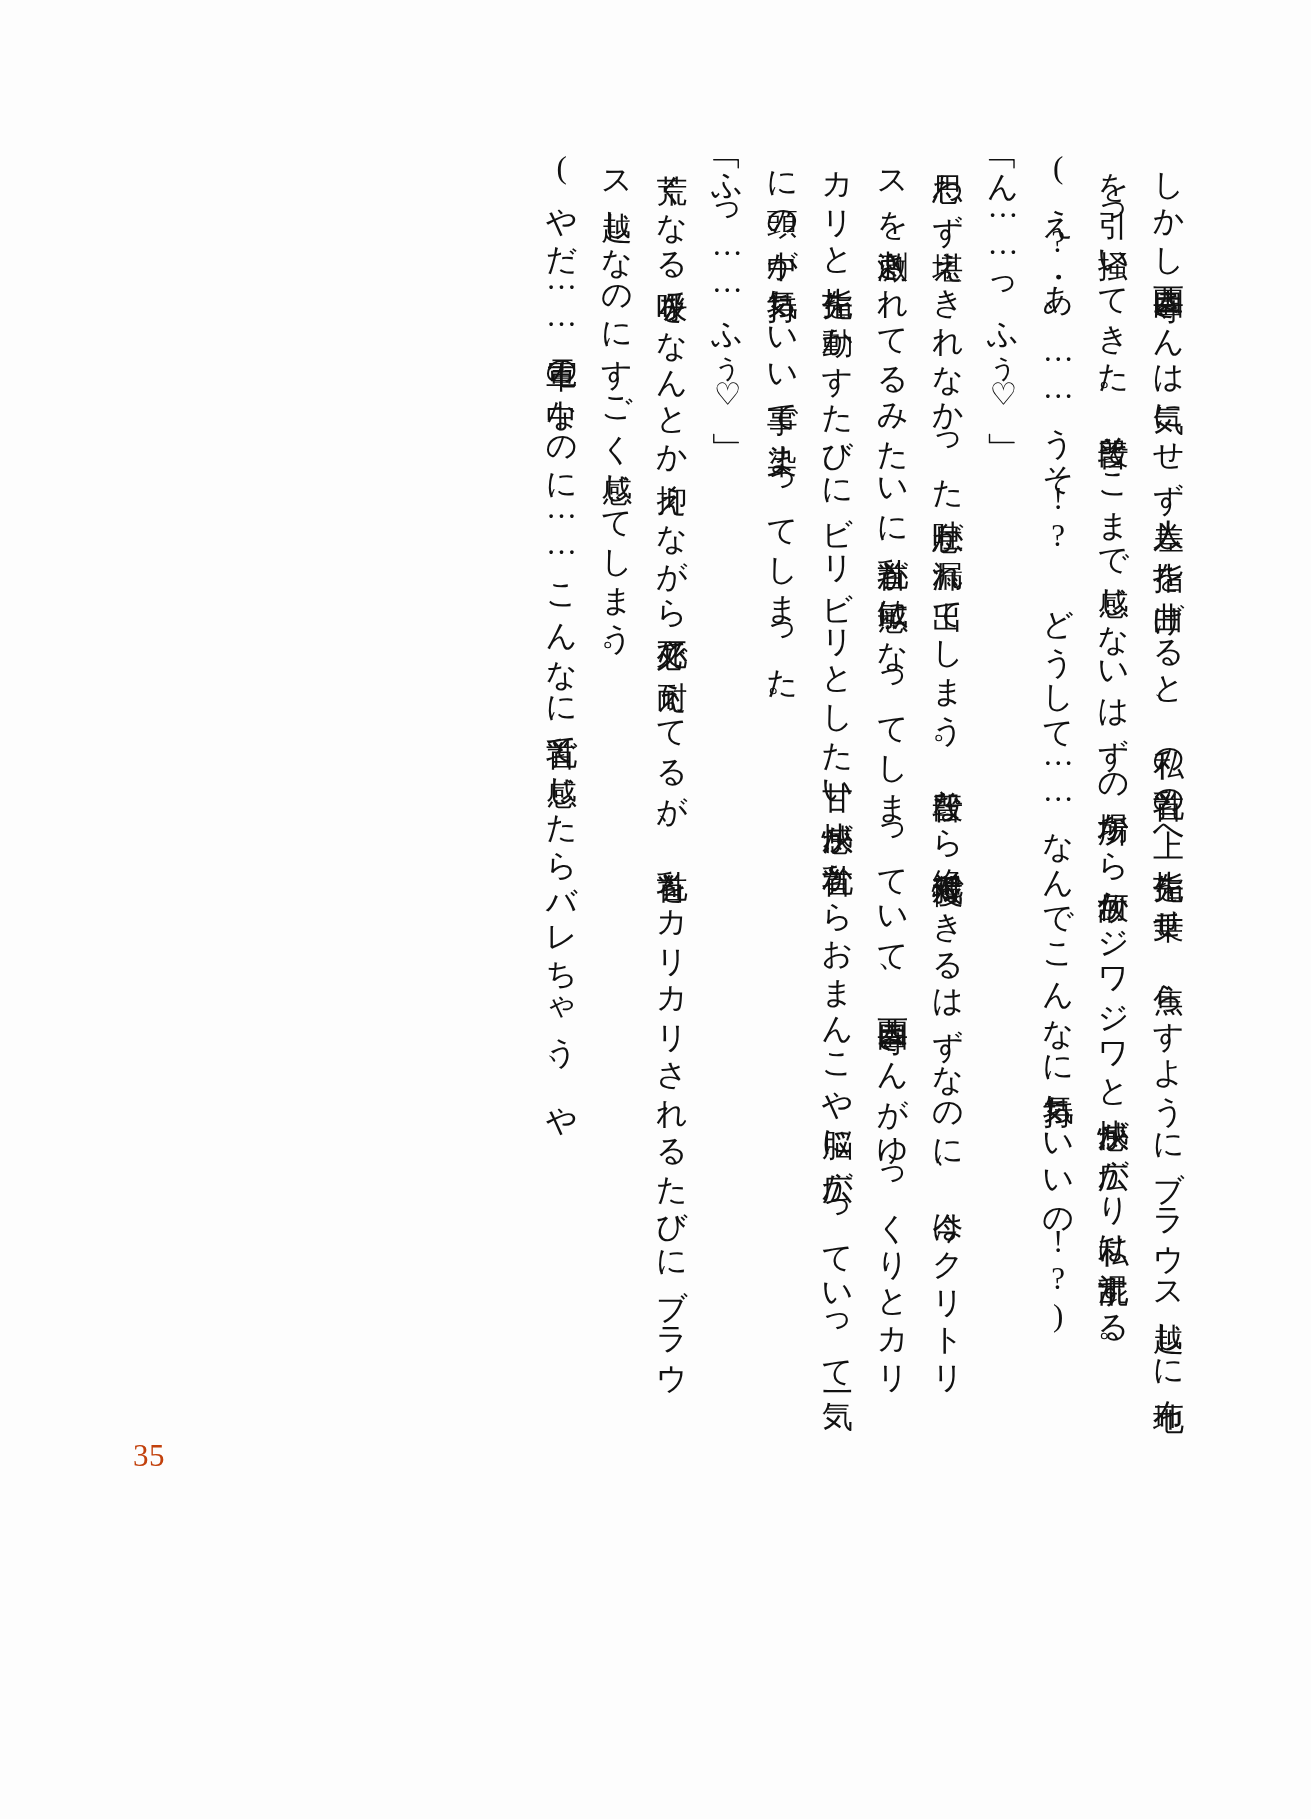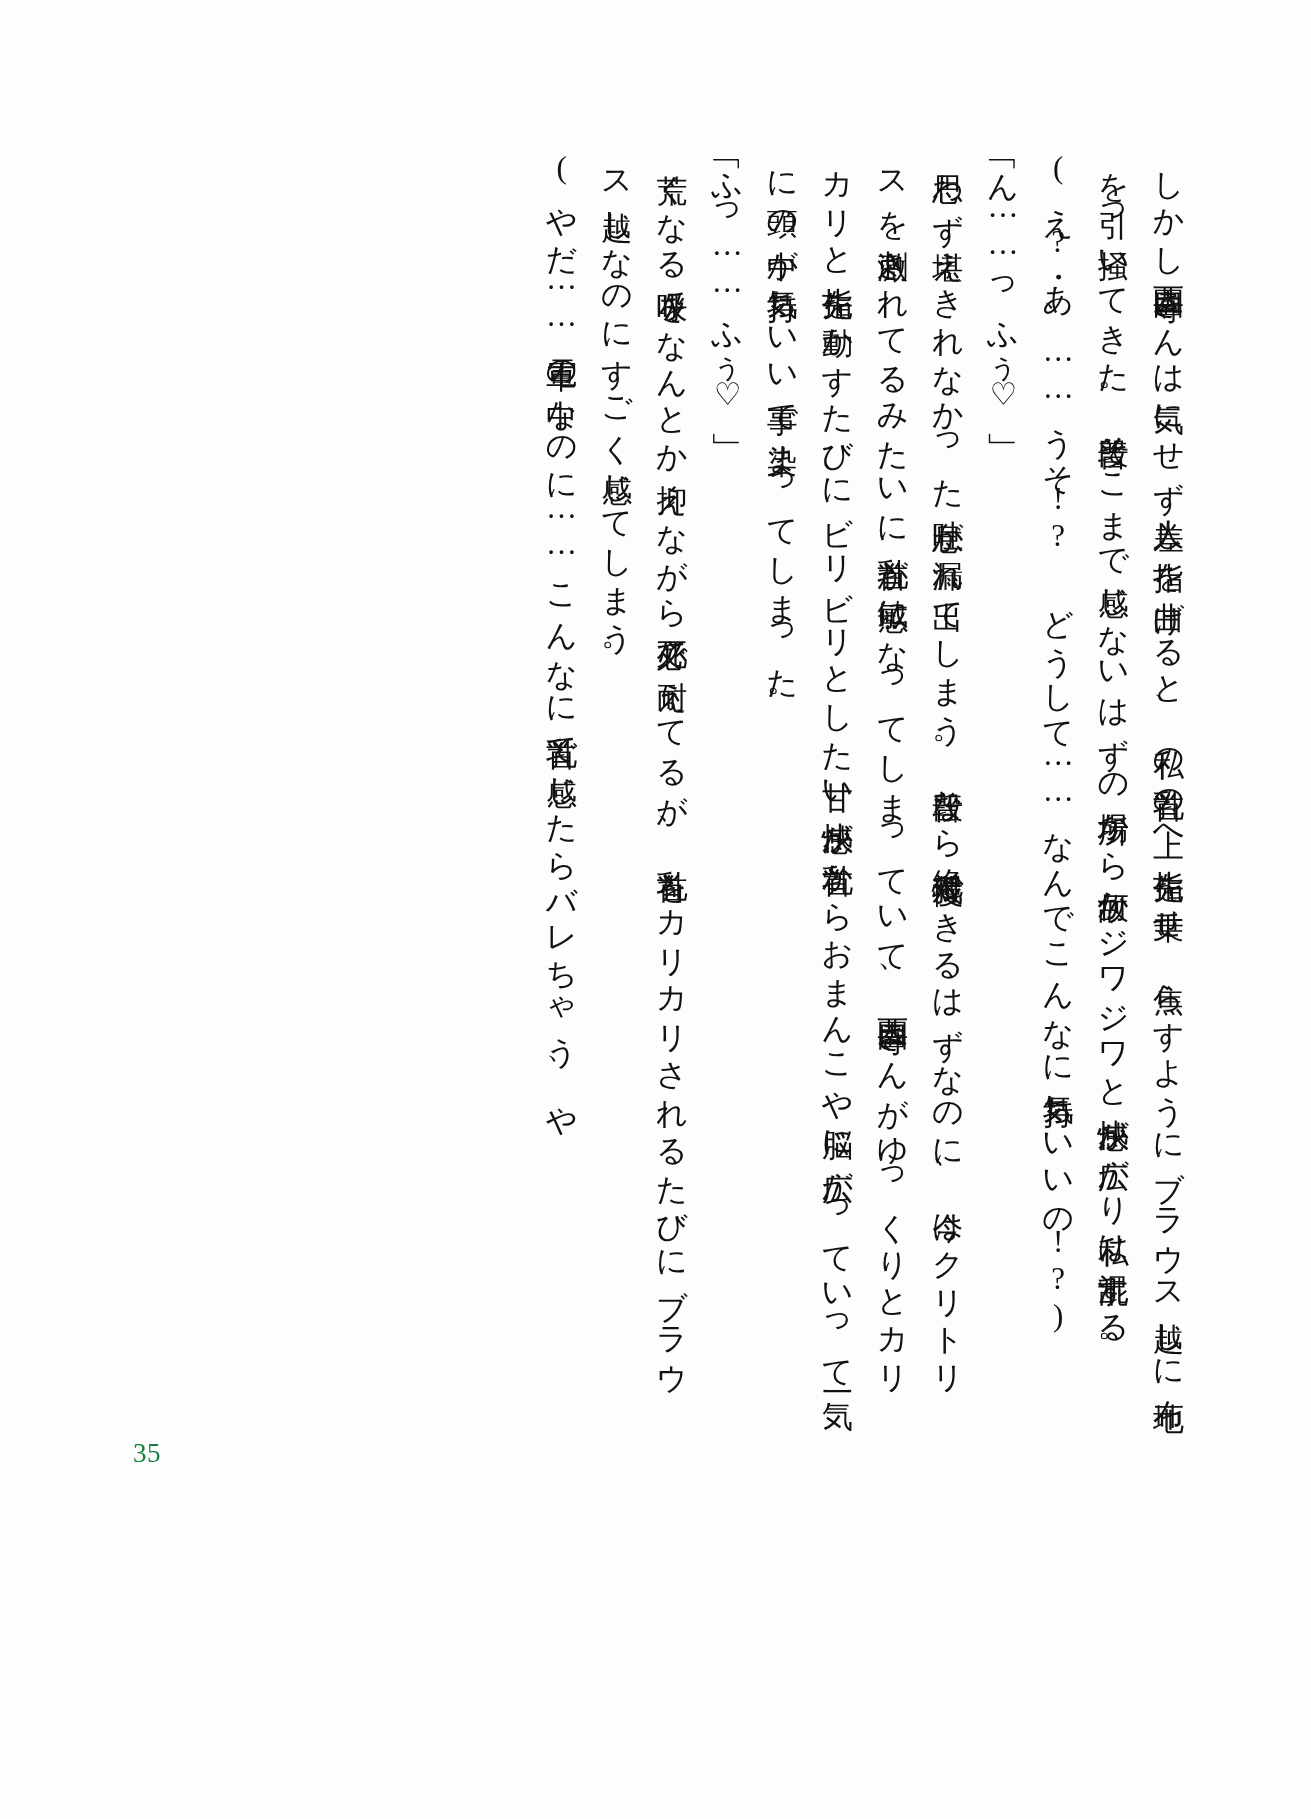--- a/index.html
+++ b/index.html
@@ -47,23 +47,23 @@
     text-indent: 1em;
   }
   #text-block p.noindent {
     text-indent: 0;
   }
 
   #page-number {
     position: absolute;
     left: 133px;
     top: 1438px;
-    font-size: 27px;
+    font-size: 31px;
     font-family: "Liberation Serif", "DejaVu Serif", serif;
-    color: #15803d;
+    color: #c2410c;
     letter-spacing: 0.02em;
   }
 </style>
 </head>
 <body>
 
 <div id="page">
 
   <div id="text-block">
     <p class="noindent">しかし西園寺さんは気にせず人差し指を曲げると、私の乳首の上へ指先を乗せ、焦らすようにブラウス越しに布地を引っ掻いてきた。普段そこまで感じないはずの場所から何故かジワジワと快感が広がり私は混乱する。</p>

